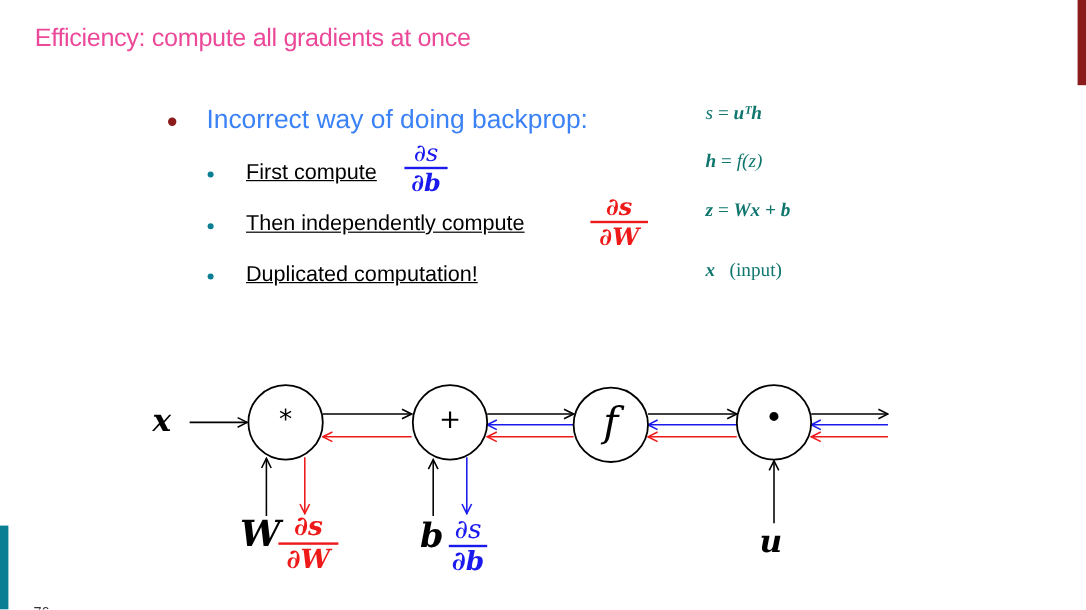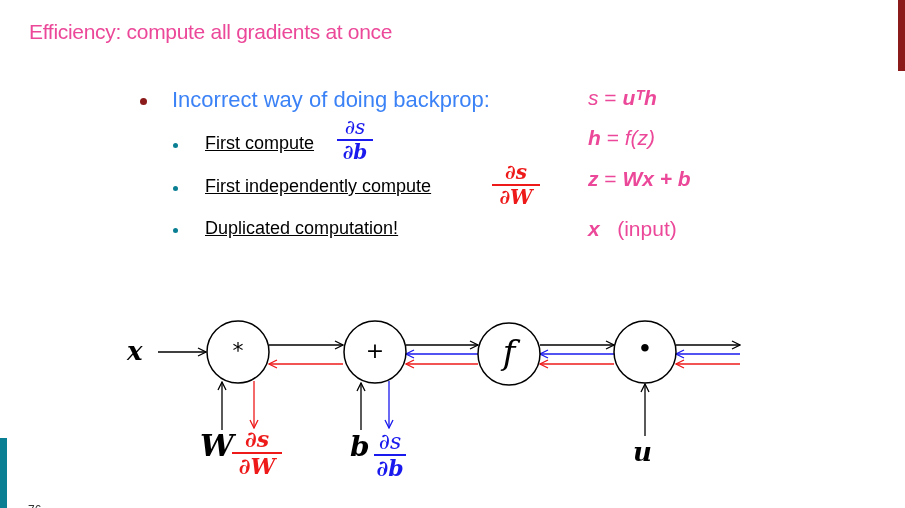--- a/index.html
+++ b/index.html
@@ -14,21 +14,21 @@
   .dot1 { left: 140px; top: 98px; width: 7px; height: 7px; background: #8b1a1a; }
   .sub { position: absolute; font-size: 18px; text-decoration: underline; }
   .dot2 { width: 5px; height: 5px; background: #0a7f93; }
   .frac { position: absolute; font-family: "DejaVu Serif", serif; font-style: italic; text-align: center; }
   .frac .num, .frac .den { display: block; line-height: 1.05; }
   .frac .bar { display: block; height: 1.5px; margin: 1px 0; }
   .blue { color: #1a1aee; }
   .blue .bar { background: #1a1aee; }
   .red { color: #ee1a1a; }
   .red .bar { background: #ee1a1a; }
-  .eq { position: absolute; font-family: Liberation Sans, sans-serif; font-size: 21px; color: #ec4899; white-space: pre; }
+  .eq { position: absolute; font-family: Liberation Serif, serif; font-size: 16px; color: #0f766e; white-space: pre; }
   .bold { font-weight: bold; }
   .it { font-style: italic; }
   svg.diagram { position: absolute; left: 0; top: 0; }
   .node-label { position: absolute; font-family: "DejaVu Serif", serif; color: #000; text-align: center; }
   .var { position: absolute; font-family: "DejaVu Serif", serif; font-style: italic; font-weight: bold; color: #000; }
 </style>
 </head>
 <body>
 
 <div class="accent-top"></div>
@@ -41,21 +41,21 @@
 
 <div class="dot dot2" style="left:173px;top:143px;"></div>
 <div class="sub" style="left:205px;top:133px;">First compute</div>
 <div class="frac blue" style="left:337px;top:117px;font-size:20px;width:36px;">
   <span class="num">∂s</span>
   <span class="bar"></span>
   <span class="den bold">∂b</span>
 </div>
 
 <div class="dot dot2" style="left:173px;top:186px;"></div>
-<div class="sub" style="left:205px;top:176px;">First independently compute</div>
+<div class="sub" style="left:205px;top:176px;">Then independently compute</div>
 <div class="frac red" style="left:492px;top:162px;font-size:20px;width:48px;">
   <span class="num bold">∂s</span>
   <span class="bar"></span>
   <span class="den bold">∂W</span>
 </div>
 
 <div class="dot dot2" style="left:173px;top:228px;"></div>
 <div class="sub" style="left:205px;top:218px;">Duplicated computation!</div>
 
 <div class="eq" style="left:588px;top:86px;"><span class="it">s</span><span> = </span><span class="it bold">uᵀh</span></div>

